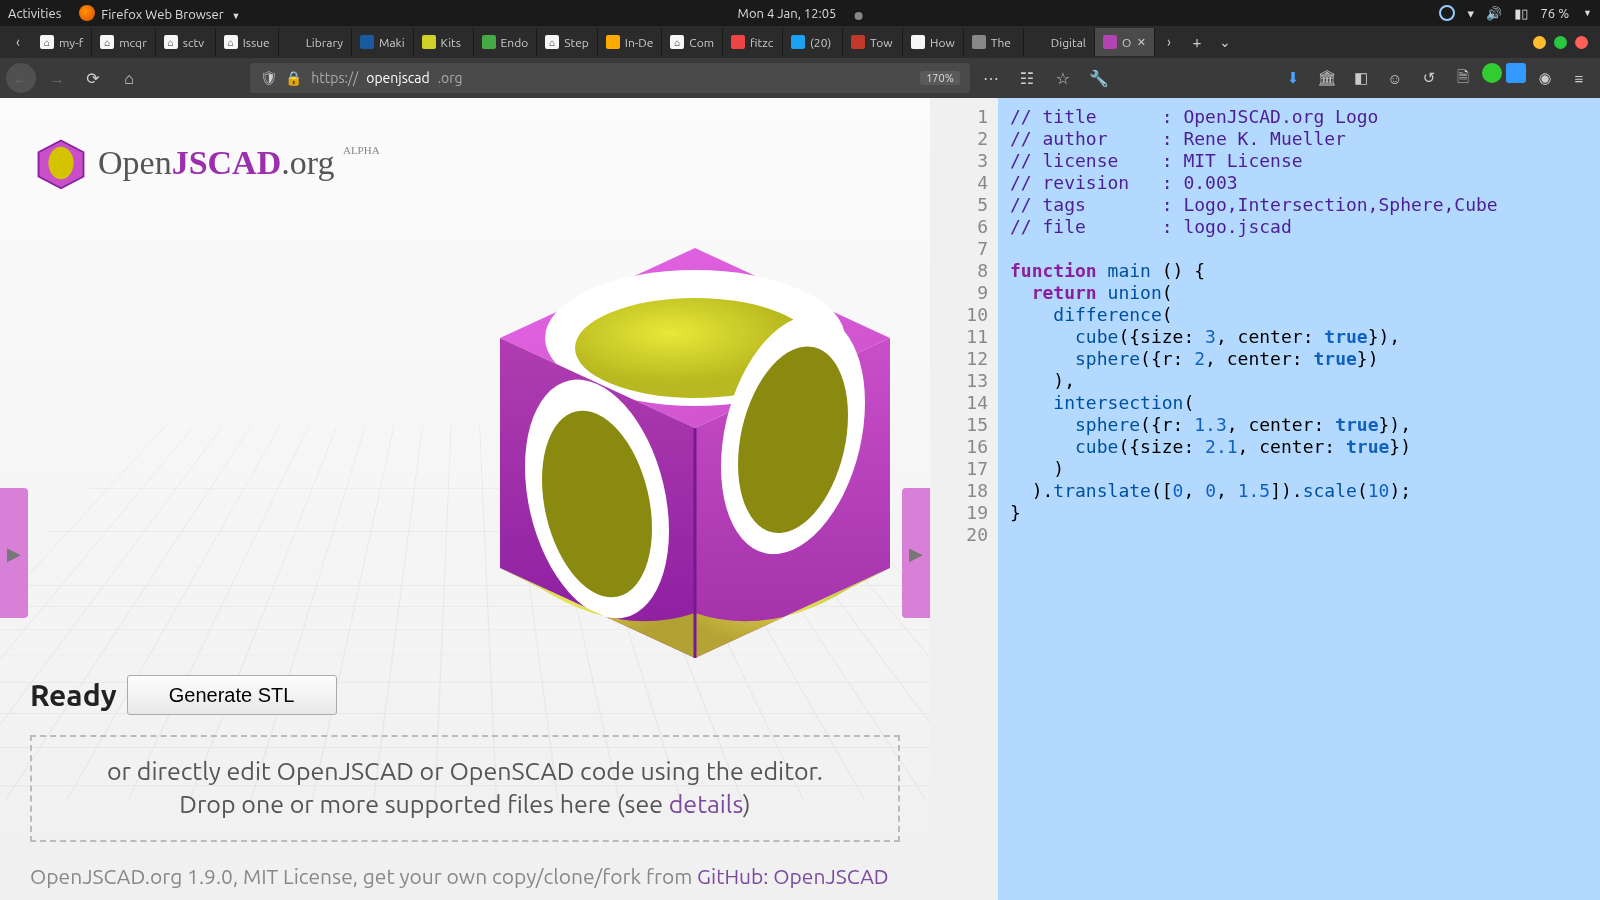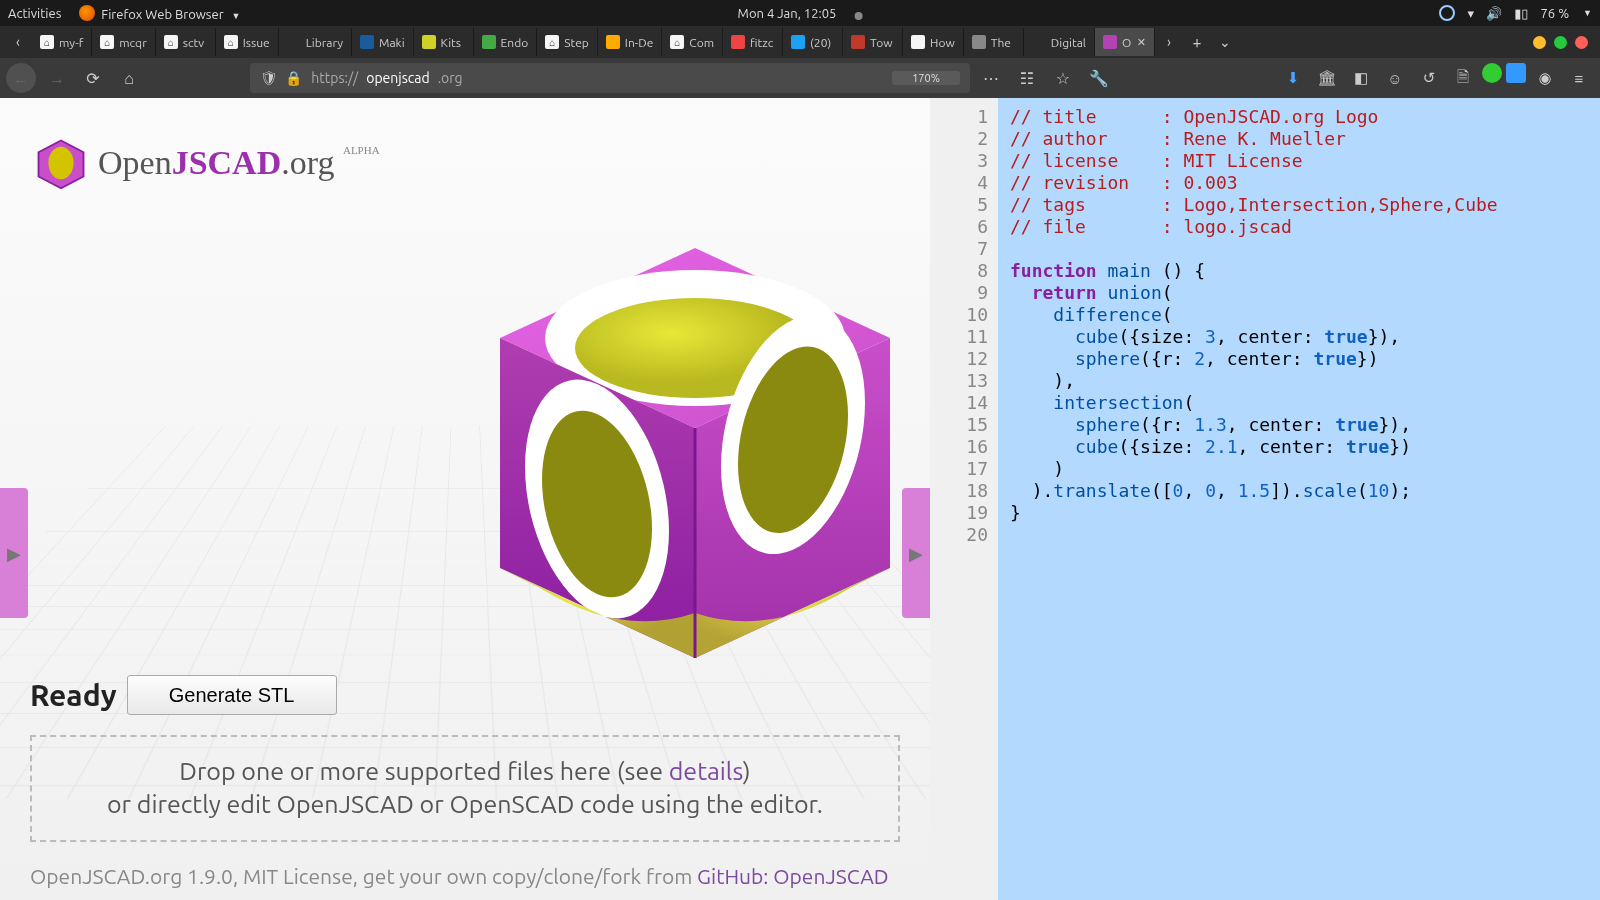--- a/index.html
+++ b/index.html
@@ -20,21 +20,21 @@
 .tab .close{margin-left:auto;font-size:11px;}
 .newtab{width:28px;color:#ccc;text-align:center;font-size:16px;}
 .traffic{margin-left:auto;display:flex;gap:8px;padding-right:8px;}
 .traffic .dot{width:13px;height:13px;border-radius:50%;}
 
 .addrbar{height:40px;background:#3a3a3a;display:flex;align-items:center;padding:0 6px;gap:6px;}
 .addrbar .rb{width:30px;height:30px;color:#ccc;display:flex;align-items:center;justify-content:center;border-radius:4px;}
 .addrbar .rb.dis{color:#666;}
 .urlbox{flex:0 0 720px;margin-left:100px;height:30px;background:#4a4a4a;border-radius:4px;display:flex;align-items:center;padding:0 10px;color:#ccc;font-size:14px;gap:8px;}
 .urlbox .pad{color:#2ecc71;}
-.zoom{background:#5a5a5a;border-radius:3px;padding:1px 20px;font-size:11px;color:#ddd;margin-left:auto;}
+.zoom{background:#5a5a5a;border-radius:3px;padding:1px 6px;font-size:11px;color:#ddd;margin-left:auto;}
 .addrbar .spacer{flex:1;}
 .addrbar .icos{display:flex;gap:4px;}
 .addrbar .icos .rb{font-size:15px;}
 
 .content{height:802px;background:#fff;display:flex;position:relative;}
 .leftpane{flex:1;position:relative;background:linear-gradient(#fbfbfb,#f0f0f0);overflow:hidden;}
 .grid{position:absolute;inset:0;background-image:
   linear-gradient(#ddd 1px,transparent 1px),
   linear-gradient(90deg,#ddd 1px,transparent 1px);
   background-size:42px 42px;background-position:center 200px;
@@ -59,21 +59,21 @@
 
 .dropzone{position:absolute;bottom:58px;left:30px;right:30px;border:2px dashed #bbb;padding:18px 10px;text-align:center;color:#555;font-size:25px;line-height:1.35;}
 .dropzone a{color:#7b4a9e;text-decoration:none;}
 
 .footer{position:absolute;bottom:12px;left:30px;color:#888;font-size:21px;}
 .footer a{color:#7b4a9e;text-decoration:none;}
 
 .rightpane{width:670px;background:#b3d9ff;display:flex;font-family:"DejaVu Sans Mono",Menlo,Consolas,monospace;font-size:18px;}
 .gutter{width:68px;background:#f0f0f0;color:#888;text-align:right;padding:8px 10px 0 0;line-height:22px;}
 .code{padding:8px 0 0 12px;line-height:22px;white-space:pre;color:#000;}
-.c-comment{color:#b91c1c;}
+.c-comment{color:#4c1d95;}
 .c-kw{color:#8a1da0;font-weight:bold;}
 .c-fn{color:#0050a0;}
 .c-num{color:#1060c0;}
 .c-bool{color:#1060c0;font-weight:bold;}
 </style>
 </head>
 <body>
 
 <div class="gnome-bar">
   <div class="left">
@@ -277,24 +277,24 @@
     <div class="side-handle right">
         <span class="tri">▶</span>
       </div>
 
     <div class="controls">
       <span class="status">Ready</span>
       <button class="gen">Generate STL</button>
     </div>
 
     <div class="dropzone">
+      <div>or directly edit OpenJSCAD or OpenSCAD code using the editor.</div>
       <div>
         <span>Drop one or more supported files here (see </span><a href="#">details</a><span>)</span>
       </div>
-      <div>or directly edit OpenJSCAD or OpenSCAD code using the editor.</div>
     </div>
 
     <div class="footer">
       <span>OpenJSCAD.org 1.9.0, MIT License, get your own copy/clone/fork from </span><a href="#">GitHub: OpenJSCAD</a>
     </div>
   </div>
 
   <div class="rightpane">
     <div class="gutter" id="gutter">1<br>2<br>3<br>4<br>5<br>6<br>7<br>8<br>9<br>10<br>11<br>12<br>13<br>14<br>15<br>16<br>17<br>18<br>19<br>20<br></div>
     <div class="code" id="code"><span class="c-comment">// title      : OpenJSCAD.org Logo</span>

